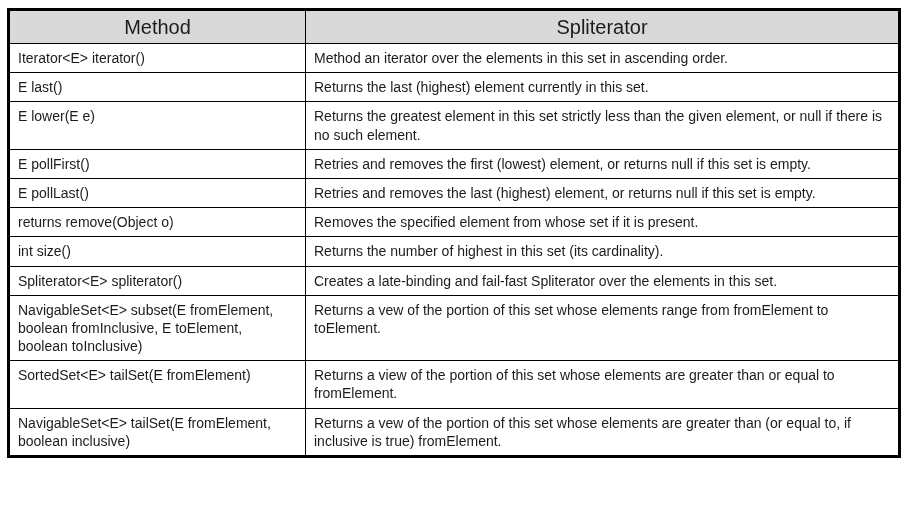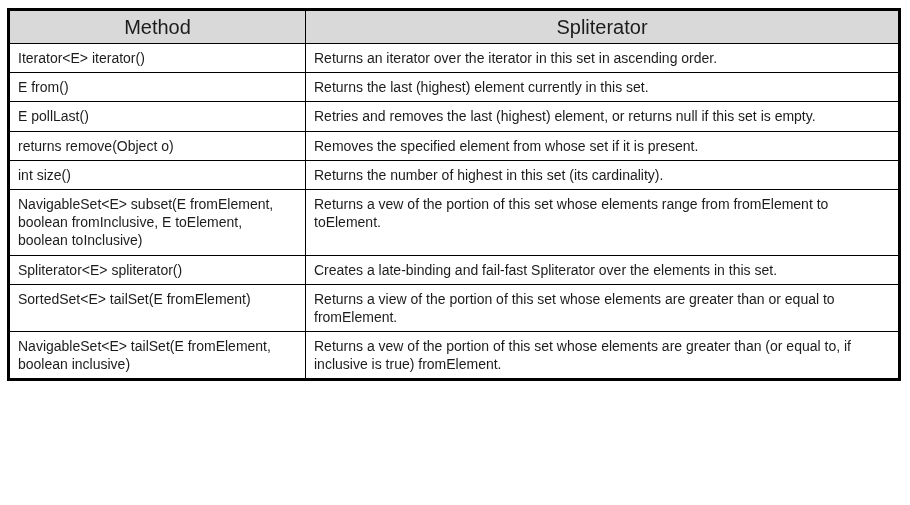--- a/index.html
+++ b/index.html
@@ -60,53 +60,61 @@
   <table class="methods-table">
     <thead>
       <tr>
         <th class="col-method">Method</th>
         <th class="col-description">Spliterator</th>
       </tr>
     </thead>
     <tbody id="table-body">
   <tr>
     <td class="method-cell">Iterator&lt;E&gt; iterator()</td>
-    <td class="description-cell">Returns an iterator over the iterator in this set in ascending order.</td>
+    <td class="description-cell">Method an iterator over the elements in this set in ascending order.</td>
   </tr>
 
   <tr>
-    <td class="method-cell">E from()</td>
+    <td class="method-cell">E last()</td>
     <td class="description-cell">Returns the last (highest) element currently in this set.</td>
   </tr>
 
+  <tr>
+    <td class="method-cell">E lower(E e)</td>
+    <td class="description-cell">Returns the greatest element in this set strictly less than the given element, or null if there is no such element.</td>
+  </tr>
 
+  <tr>
+    <td class="method-cell">E pollFirst()</td>
+    <td class="description-cell">Retries and removes the first (lowest) element, or returns null if this set is empty.</td>
+  </tr>
 
   <tr>
     <td class="method-cell">E pollLast()</td>
     <td class="description-cell">Retries and removes the last (highest) element, or returns null if this set is empty.</td>
   </tr>
 
   <tr>
     <td class="method-cell">returns remove(Object o)</td>
     <td class="description-cell">Removes the specified element from whose set if it is present.</td>
   </tr>
 
   <tr>
     <td class="method-cell">int size()</td>
     <td class="description-cell">Returns the number of highest in this set (its cardinality).</td>
   </tr>
 
   <tr>
-    <td class="method-cell">NavigableSet&lt;E&gt; subset(E fromElement, boolean fromInclusive, E toElement, boolean toInclusive)</td>
-    <td class="description-cell">Returns a vew of the portion of this set whose elements range from fromElement to toElement.</td>
+    <td class="method-cell">Spliterator&lt;E&gt; spliterator()</td>
+    <td class="description-cell">Creates a late-binding and fail-fast Spliterator over the elements in this set.</td>
   </tr>
 
   <tr>
-    <td class="method-cell">Spliterator&lt;E&gt; spliterator()</td>
-    <td class="description-cell">Creates a late-binding and fail-fast Spliterator over the elements in this set.</td>
+    <td class="method-cell">NavigableSet&lt;E&gt; subset(E fromElement, boolean fromInclusive, E toElement, boolean toInclusive)</td>
+    <td class="description-cell">Returns a vew of the portion of this set whose elements range from fromElement to toElement.</td>
   </tr>
 
 
   <tr>
     <td class="method-cell">SortedSet&lt;E&gt; tailSet(E fromElement)</td>
     <td class="description-cell">Returns a view of the portion of this set whose elements are greater than or equal to fromElement.</td>
   </tr>
 
   <tr>
     <td class="method-cell">NavigableSet&lt;E&gt; tailSet(E fromElement, boolean inclusive)</td>

